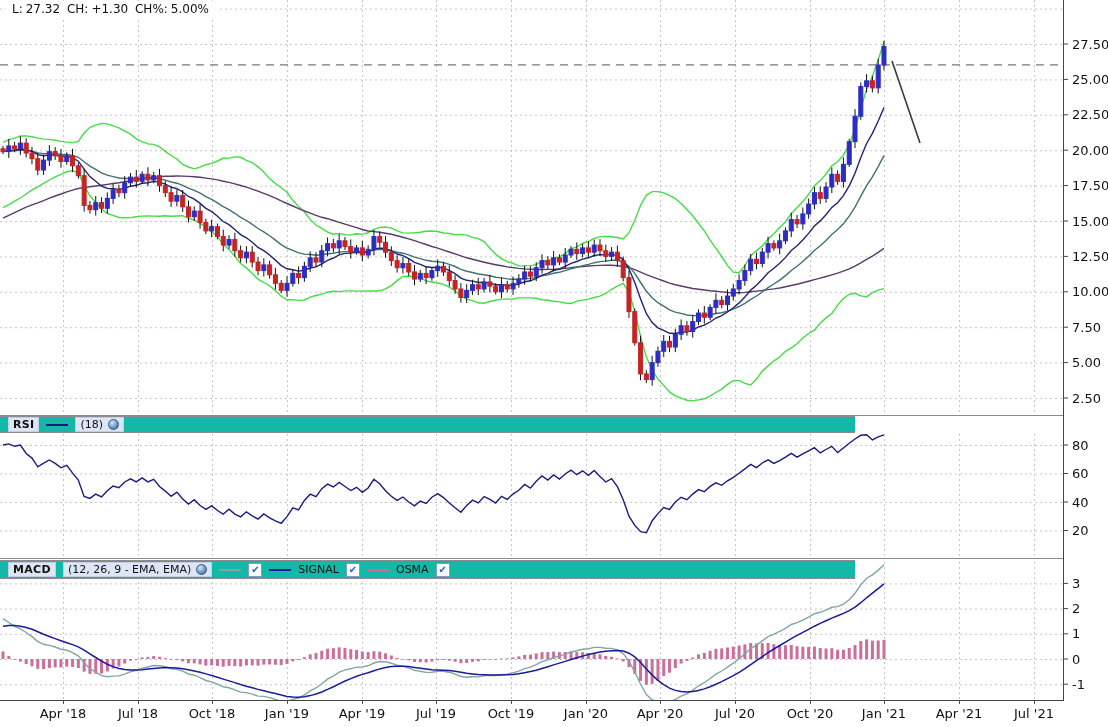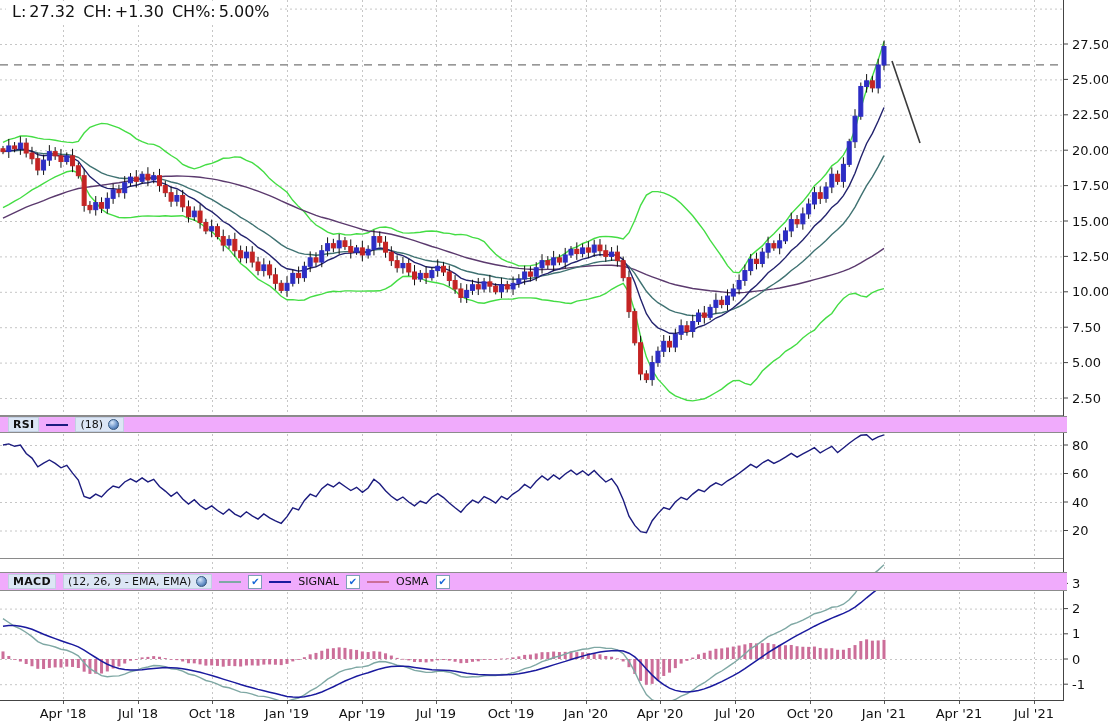--- a/index.html
+++ b/index.html
@@ -1,27 +1,27 @@
 <!DOCTYPE html>
 <html><head>
 <meta charset="utf-8">
 <style>
   html,body{margin:0;padding:0;background:#fff;}
   #app{position:relative;width:1108px;height:727px;background:#fff;overflow:hidden;
        font-family:"DejaVu Sans","Liberation Sans",sans-serif;}
   svg{position:absolute;left:0;top:0;}
   #price-info{position:absolute;left:6px;top:1px;background:#fff;padding:1px 6px;
-      font-size:16px;color:#111;white-space:nowrap;z-index:5;}
+      font-size:12px;color:#111;white-space:nowrap;z-index:5;}
   #price-info span{margin-right:3px;}
-  .legend-bar{position:absolute;left:0;width:1067px;background:#f0abfc;
+  .legend-bar{position:absolute;left:0;width:855px;background:#14b8a6;
       border-top:1px solid #8c8c8c;border-bottom:1px solid #8c8c8c;
       display:flex;align-items:center;gap:7px;padding-left:8px;box-sizing:border-box;
       font-size:11px;color:#111;z-index:4;}
   #rsi-bar{top:416px;height:17px;}
-  #macd-bar{top:572px;height:19px;}
+  #macd-bar{top:560px;height:19px;}
   .chip{background:#dce6f5;border:1px solid #c2cfe2;padding:0 4px;display:flex;
       align-items:center;gap:5px;height:13px;}
   .lg-title{font-weight:bold;letter-spacing:.3px;}
   .swatch{display:inline-block;width:22px;height:2px;}
   .cb{display:inline-block;width:12px;height:12px;background:#fff;border:1px solid #7f9db9;
       font-size:10px;line-height:11px;text-align:center;color:#1565d8;font-weight:bold;}
   .globe{display:inline-block;width:11px;height:11px;border-radius:50%;
       background:radial-gradient(circle at 35% 30%, #d9e8fa 0%, #6f97cc 55%, #2f5a96 100%);
       border:1px solid #33567f;box-sizing:border-box;}
 </style>

